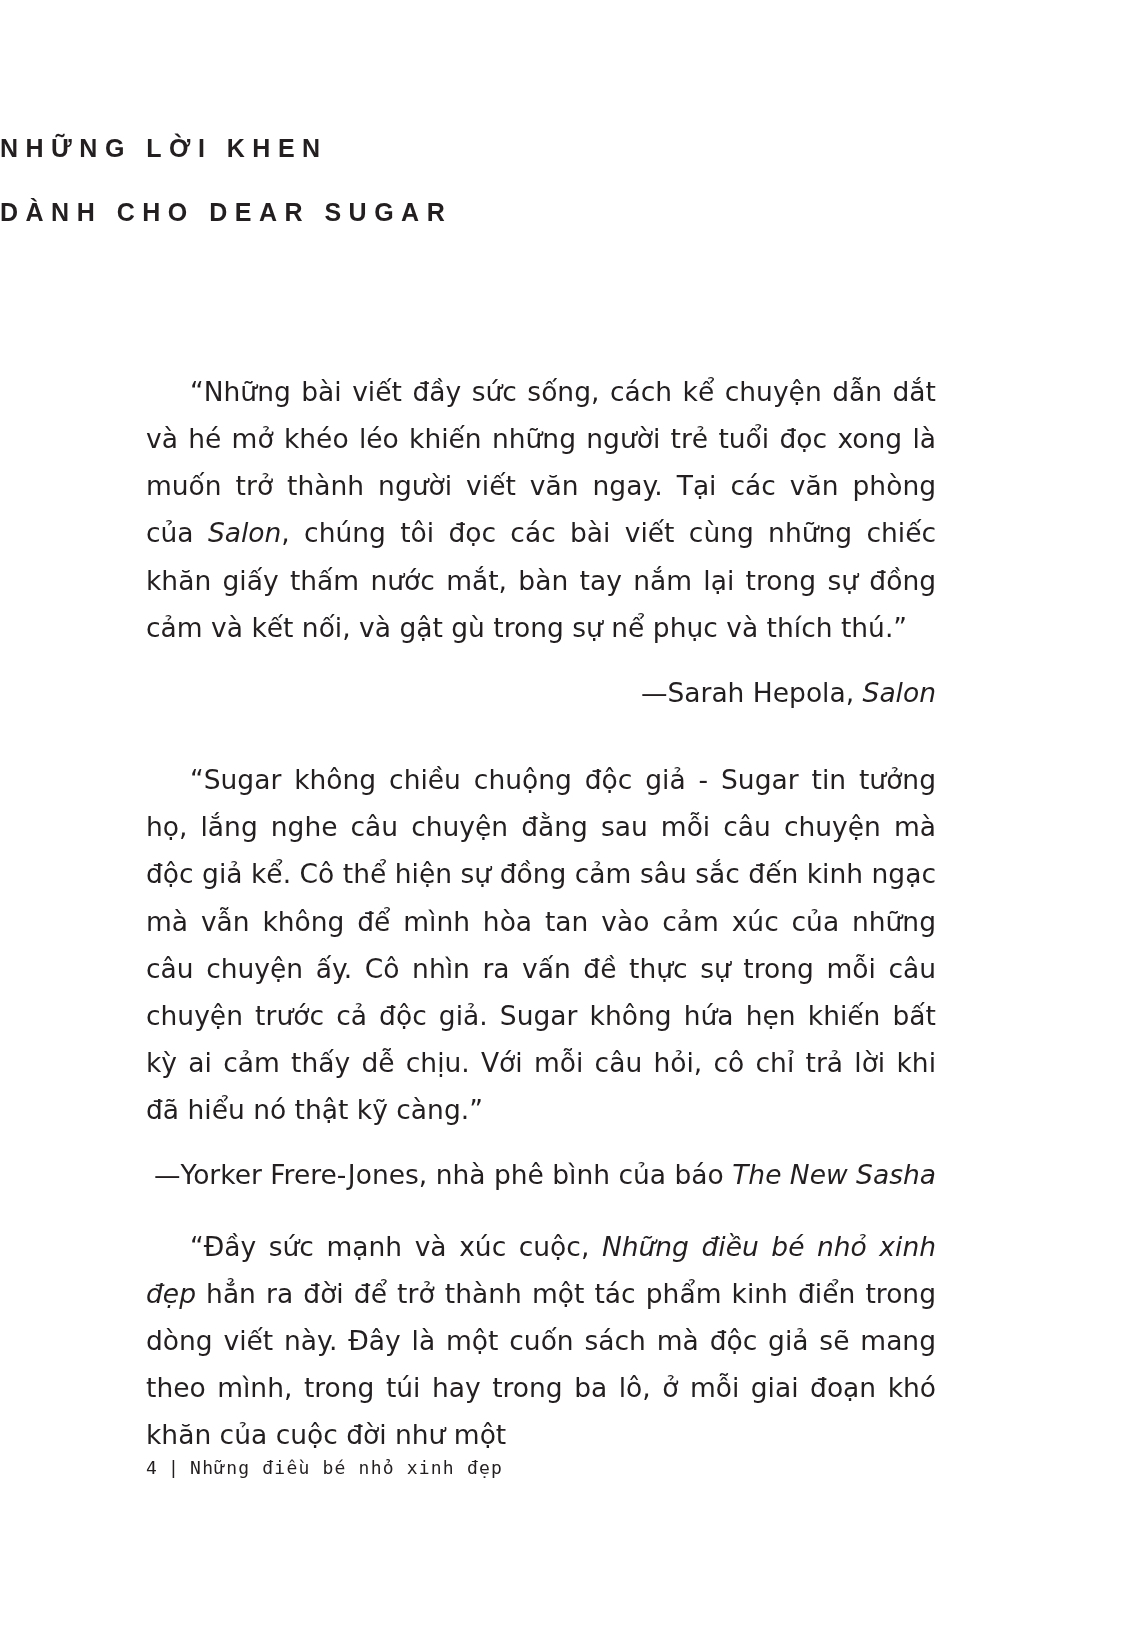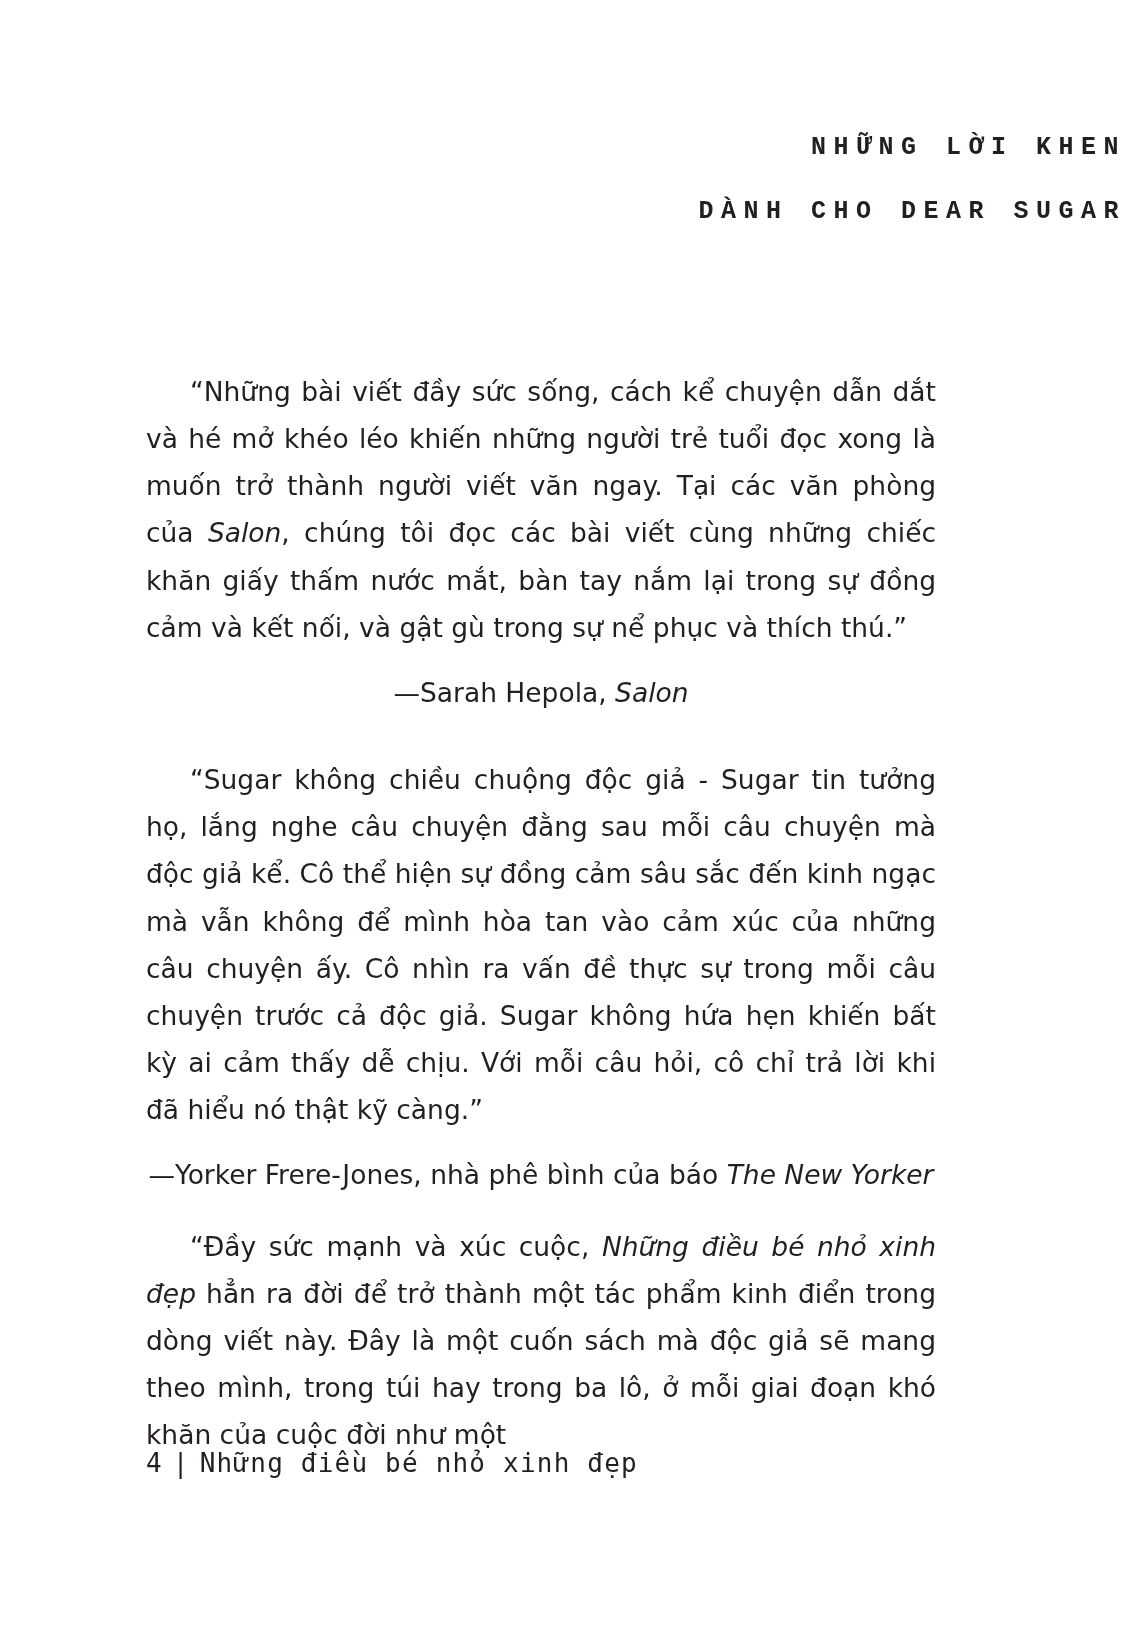--- a/index.html
+++ b/index.html
@@ -14,22 +14,22 @@
     color: #231f20;
     position: relative;
     overflow: hidden;
   }
   .page {
     position: absolute;
     inset: 0;
     padding: 0;
   }
   .heading {
-    text-align: right;
-    font-family: Liberation Mono, monospace;
+    text-align: left;
+    font-family: Liberation Sans, sans-serif;
     font-weight: 700;
     font-size: 25px;
     letter-spacing: 7.5px;
     color: #231f20;
     line-height: 1.78;
   }
   .heading-block {
     position: absolute;
     top: 126px;
     left: 0;
@@ -50,34 +50,34 @@
     line-height: 1.78;
     text-align: justify;
     text-indent: 44px;
     color: #231f20;
     font-weight: 400;
   }
   p.attrib {
     margin: 18px 0 0 0;
     font-size: 26.5px;
     line-height: 1.78;
-    text-align: center;
+    text-align: right;
     color: #231f20;
   }
   .spacer-lg { height: 40px; }
   .spacer-md { height: 24px; }
   em, .italic {
     font-style: italic;
   }
   .footer {
     position: absolute;
     left: 146px;
     bottom: 168px;
     font-family: "DejaVu Sans Mono", monospace;
-    font-size: 26px;
+    font-size: 18px;
     letter-spacing: 1.2px;
     color: #231f20;
     white-space: nowrap;
   }
   .footer .sep {
     margin: 0 10px;
   }
 </style>
 </head>
 <body>
@@ -92,21 +92,21 @@
   <div class="body-block">
 
     <p class="quote"><span>“Những bài viết đầy sức sống, cách kể chuyện dẫn dắt và hé mở khéo léo khiến những người trẻ tuổi đọc xong là muốn trở thành người viết văn ngay. Tại các văn phòng của </span><em>Salon</em><span>, chúng tôi đọc các bài viết cùng những chiếc khăn giấy thấm nước mắt, bàn tay nắm lại trong sự đồng cảm và kết nối, và gật gù trong sự nể phục và thích thú.”</span></p>
 
     <p class="attrib"><span>—Sarah Hepola, </span><em>Salon</em><span></span></p>
 
     <div class="spacer-lg"></div>
 
     <p class="quote"><span>“Sugar không chiều chuộng độc giả - Sugar tin tưởng họ, lắng nghe câu chuyện đằng sau mỗi câu chuyện mà độc giả kể. Cô thể hiện sự đồng cảm sâu sắc đến kinh ngạc mà vẫn không để mình hòa tan vào cảm xúc của những câu chuyện ấy. Cô nhìn ra vấn đề thực sự trong mỗi câu chuyện trước cả độc giả. Sugar không hứa hẹn khiến bất kỳ ai cảm thấy dễ chịu. Với mỗi câu hỏi, cô chỉ trả lời khi đã hiểu nó thật kỹ càng.”</span><em></em><span></span></p>
 
-    <p class="attrib"><span>—Yorker Frere-Jones, nhà phê bình của báo </span><em>The New Yorker</em><span></span></p>
+    <p class="attrib"><span>—Yorker Frere-Jones, nhà phê bình của báo </span><em>The New Sasha</em><span></span></p>
 
     <div class="spacer-md"></div>
 
     <p class="quote"><span>“Đầy sức mạnh và xúc cuộc, </span><em>Những điều bé nhỏ xinh đẹp</em><span> hẳn ra đời để trở thành một tác phẩm kinh điển trong dòng viết này. Đây là một cuốn sách mà độc giả sẽ mang theo mình, trong túi hay trong ba lô, ở mỗi giai đoạn khó khăn của cuộc đời như một</span></p>
 
   </div>
 
   <div class="footer">
     <span>4</span><span class="sep">|</span><span>Những điều bé nhỏ xinh đẹp</span>
   </div>

